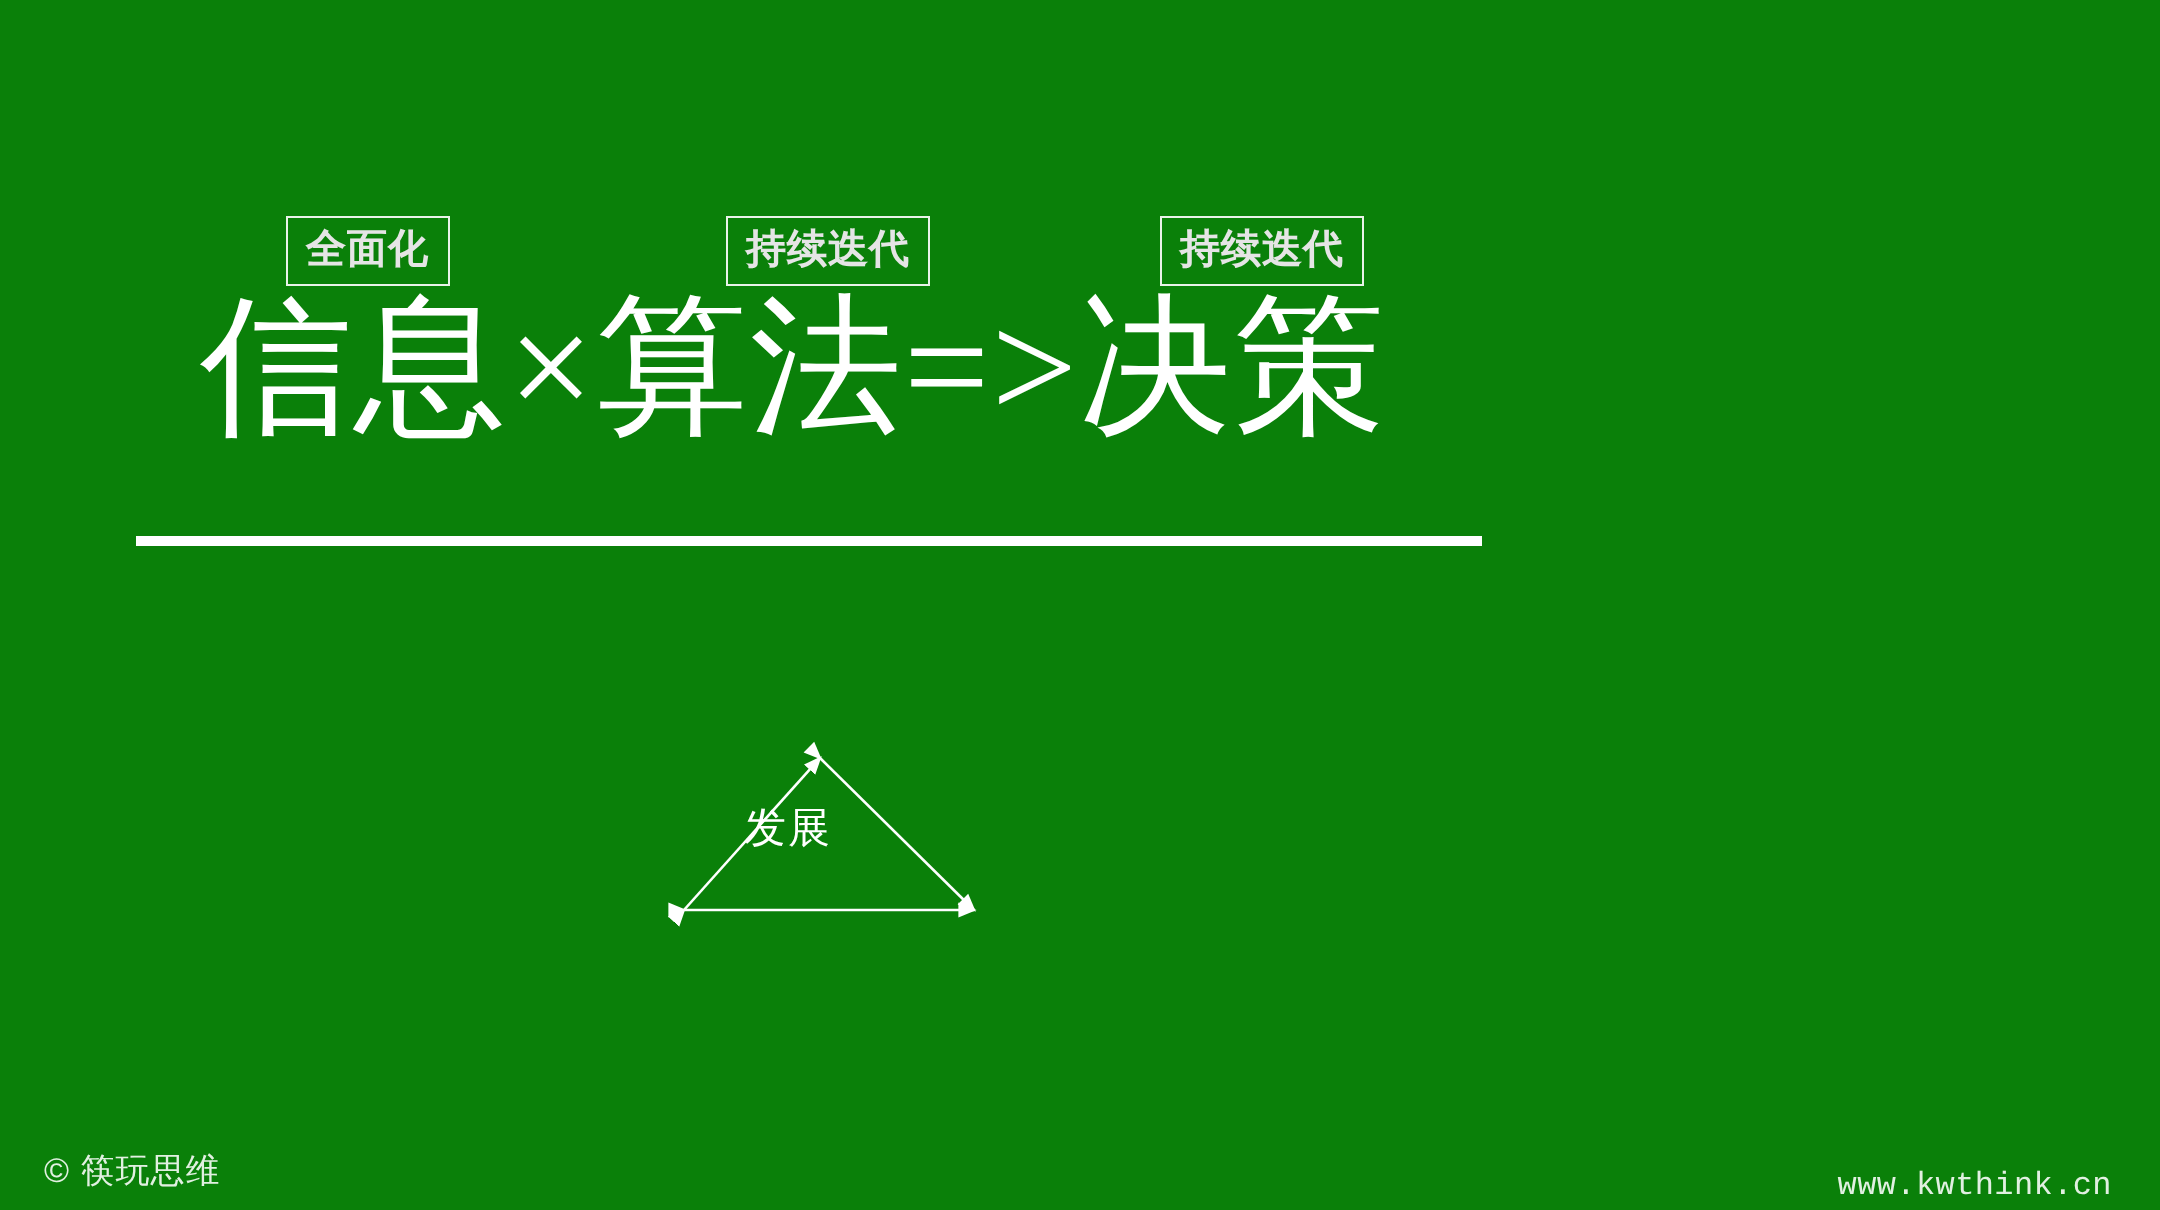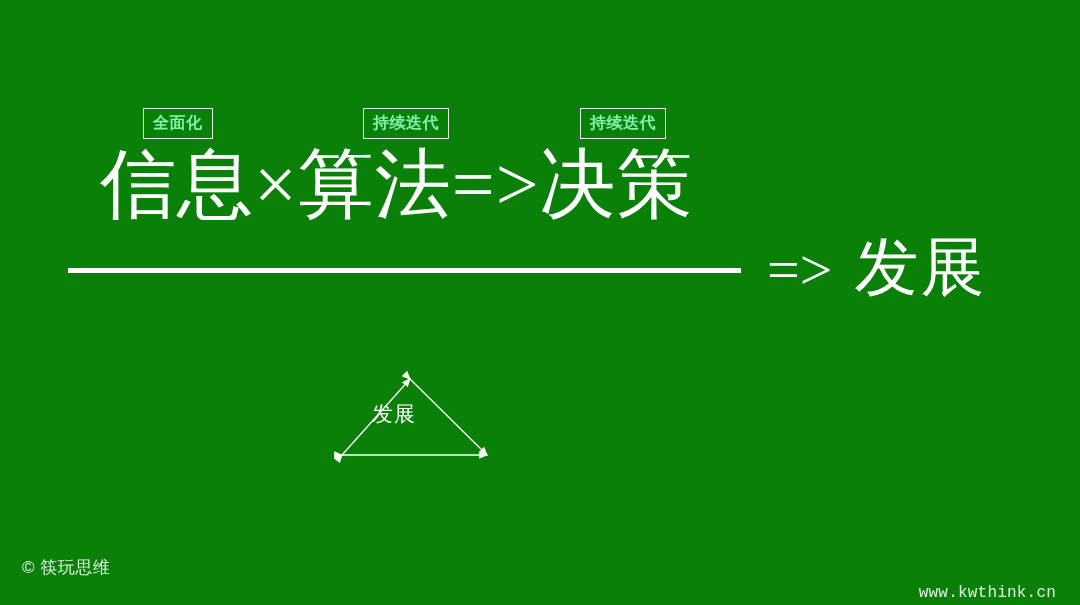--- a/index.html
+++ b/index.html
@@ -15,24 +15,24 @@
     background: #0a8009;
     font-family: "Liberation Serif", "DejaVu Serif", serif;
     color: #ffffff;
     -webkit-font-smoothing: antialiased;
   }
 
   
   .tag-box {
     position: absolute;
     border: 1px solid #e9f3e9;
-    color: #86efac;
+    color: #e5e5e5;
     font-family: "Liberation Sans", "DejaVu Sans", sans-serif;
     font-weight: bold;
-    font-size: 16px;
+    font-size: 20px;
     line-height: 1;
     padding: 6px 9px 7px 9px;
     white-space: nowrap;
     letter-spacing: 0.5px;
   }
   #tag-0 { left: 143px; top: 108px; }
   #tag-1 { left: 363px; top: 108px; }
   #tag-2 { left: 580px; top: 108px; }
 
   
@@ -118,21 +118,21 @@
     font-size: 43px;
     line-height: 1.1;
     white-space: nowrap;
     letter-spacing: 1px;
   }
 
   
   #footer-left {
     position: absolute;
     left: 22px;
-    bottom: 26px;
+    bottom: 8px;
     font-family: "Liberation Sans", "DejaVu Sans", sans-serif;
     font-size: 17px;
     color: rgba(255,255,255,0.88);
     white-space: nowrap;
     letter-spacing: 0.5px;
   }
   #footer-right {
     position: absolute;
     right: 24px;
     bottom: 3px;
@@ -150,23 +150,20 @@
 
   <div class="tag-box" id="tag-0">全面化</div>
   <div class="tag-box" id="tag-1">持续迭代</div>
   <div class="tag-box" id="tag-2">持续迭代</div>
 
   <div id="numerator">信息×算法=&gt;决策</div>
 
   <div id="fraction-bar"></div>
 
 
-  <div id="result">
-    <span class="arrow">=&gt;</span><span class="word">发展</span>
-  </div>
 
   <svg id="triangle-svg" viewBox="0 0 190 110">
     <defs>
       <marker id="ah" markerWidth="7" markerHeight="7" refX="6" refY="3.5" orient="auto" markerUnits="strokeWidth">
         <path d="M0,0.6 L7,3.5 L0,6.4 z" fill="#ffffff"></path>
       </marker>
     </defs>
 
     <line x1="22" y1="93" x2="90" y2="17" stroke="#ffffff" stroke-width="1.3" marker-start="url(#ah)" marker-end="url(#ah)"></line>
 

